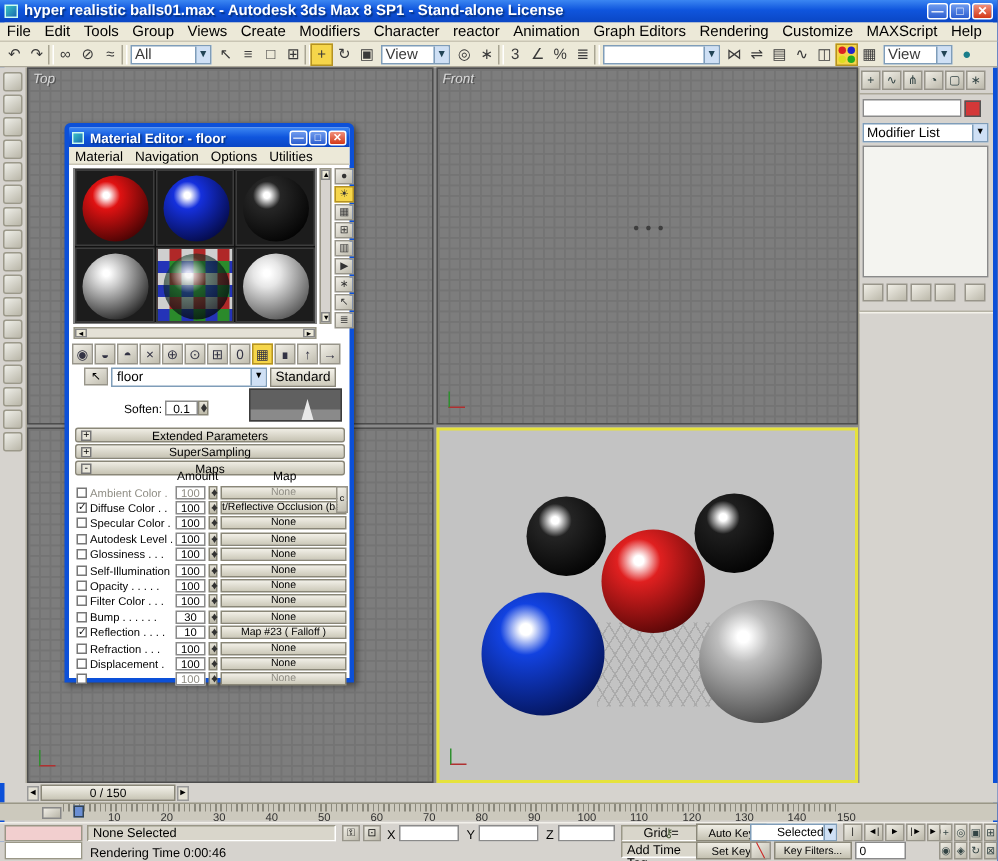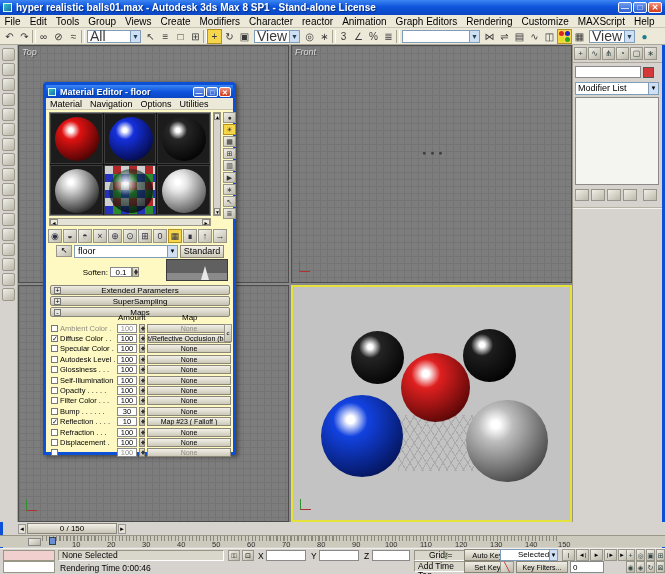--- a/index.html
+++ b/index.html
@@ -24,21 +24,21 @@
 
   
   .maintb { position:absolute; left:-3px; top:28px; width:665px; height:17px; background:#ece9d8;
     display:flex; align-items:center; padding-left:2px; border-bottom:1px solid #aca899; overflow:hidden; }
   .titem { width:15px; height:15px; display:flex; align-items:center; justify-content:center;
     font-size:10px; color:#3a3a3a; flex:0 0 auto; }
   .titem .val, .titem .darr { display:none; }
   .titem[data-kind="sep"] { width:4px; height:13px; border-left:1px solid #a9a693; border-right:1px solid #fff; }
   .titem[data-kind="combo"] { width:54px; height:13px; background:#fff; border:1px solid #7f9db9;
     justify-content:space-between; padding-left:2px; margin:0 2px; }
-  .titem[data-kind="combo"] .val { display:block; font-size:14px; }
+  .titem[data-kind="combo"] .val { display:block; font-size:10px; }
   .titem[data-kind="combo"] .darr { display:block; width:10px; height:11px; background:#cfe0f5; color:#245; 
     font-size:7px; line-height:11px; text-align:center; border-left:1px solid #7f9db9; }
   .titem[data-kind="combo"] .darr::after { content:"▼"; }
   .titem[data-hl="true"] { background:#f6d64a; border:1px solid #b49222; }
   .titem[data-kind="matball"]::after { content:""; width:5px; height:5px; border-radius:50%; background:#d22;
     box-shadow:6px 0 0 #22c, 0 6px 0 #dd2, 6px 6px 0 #2a2; margin:-6px 0 0 -6px; }
   .titem[data-name="named-selection-combo"] { width:78px; }
   .titem[data-name="ref-coord-combo"], .titem[data-name="render-view-combo"] { width:46px; }
   .titem[data-name="quick-render-button"] .glyph { color:#1b7e8a; }
 
@@ -65,21 +65,21 @@
                      repeating-linear-gradient(-58deg,#8f8f8f 0 1px,transparent 1px 7px); }
   .ball { position:absolute; border-radius:50%; }
   #ball-0 { left:58px;  top:44px;  width:53px; height:53px; }
   #ball-1 { left:170px; top:42px;  width:53px; height:53px; }
   #ball-2 { left:108px; top:66px;  width:69px; height:69px; }
   #ball-3 { left:28px;  top:108px; width:82px; height:82px; }
   #ball-4 { left:173px; top:113px; width:82px; height:82px; }
 
   
   .meditor { position:absolute; left:40px; top:82px; width:193px; height:373px;
-    background:#fef9c3; border:3px solid #0c50d8; border-radius:4px 4px 0 0; box-shadow:2px 2px 5px rgba(0,0,0,.45); }
+    background:#ffffff; border:3px solid #0c50d8; border-radius:4px 4px 0 0; box-shadow:2px 2px 5px rgba(0,0,0,.45); }
   .med-title { height:13px; background:linear-gradient(180deg,#3b86f2,#0f55dd 50%,#0a46c4);
     color:#fff; font-size:9px; font-weight:bold; display:flex; align-items:center; padding:0 2px; }
   .med-title .app-icon { width:8px; height:8px; }
   .med-title .title-text { flex:1; }
   .med-title .winbtn { width:12px; height:10px; line-height:9px; font-size:7px; }
   .med-menu { height:12px; background:#ece9d8; display:flex; align-items:center; font-size:9px; border-bottom:1px solid #c9c5b4; }
   .med-menu span { padding:0 4px; }
   .slots-wrap { position:absolute; left:3px; top:27px; width:162px; height:104px; border:1px solid #808080;
     background:#111; display:grid; grid-template-columns:repeat(3,1fr); grid-template-rows:repeat(2,1fr); gap:1px; }
   .slot { position:relative; background:#1c1c1c; border:1px solid #3c3c3c; overflow:hidden; }

